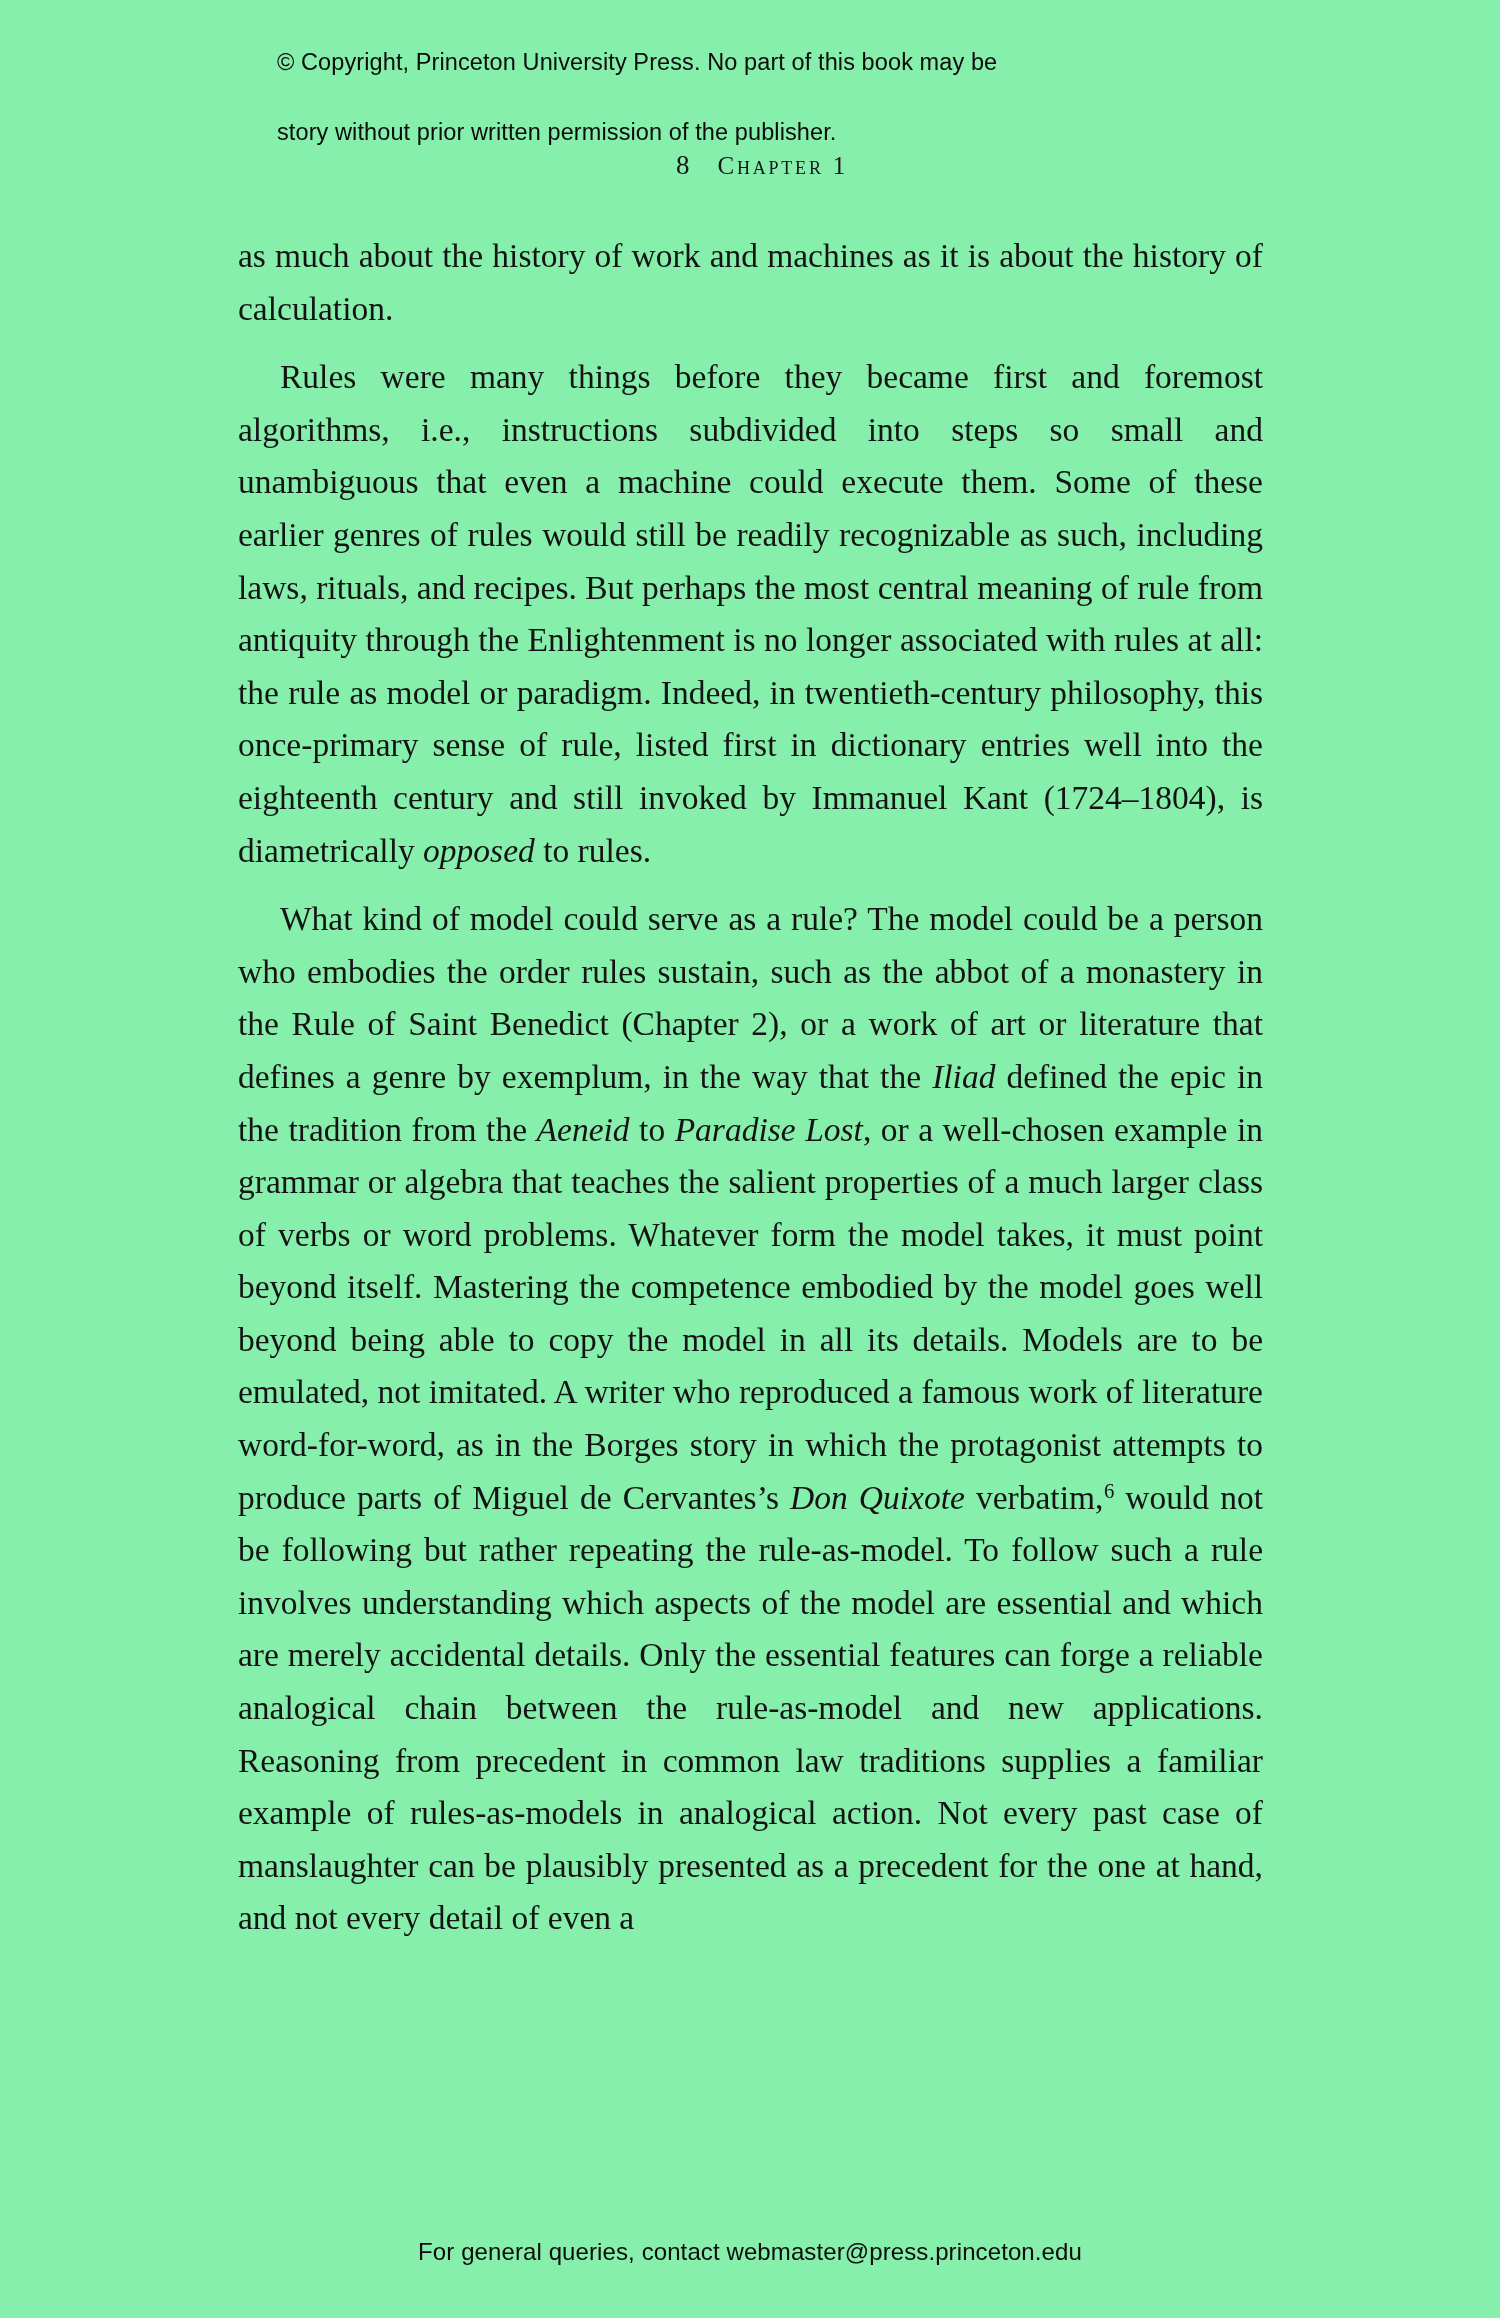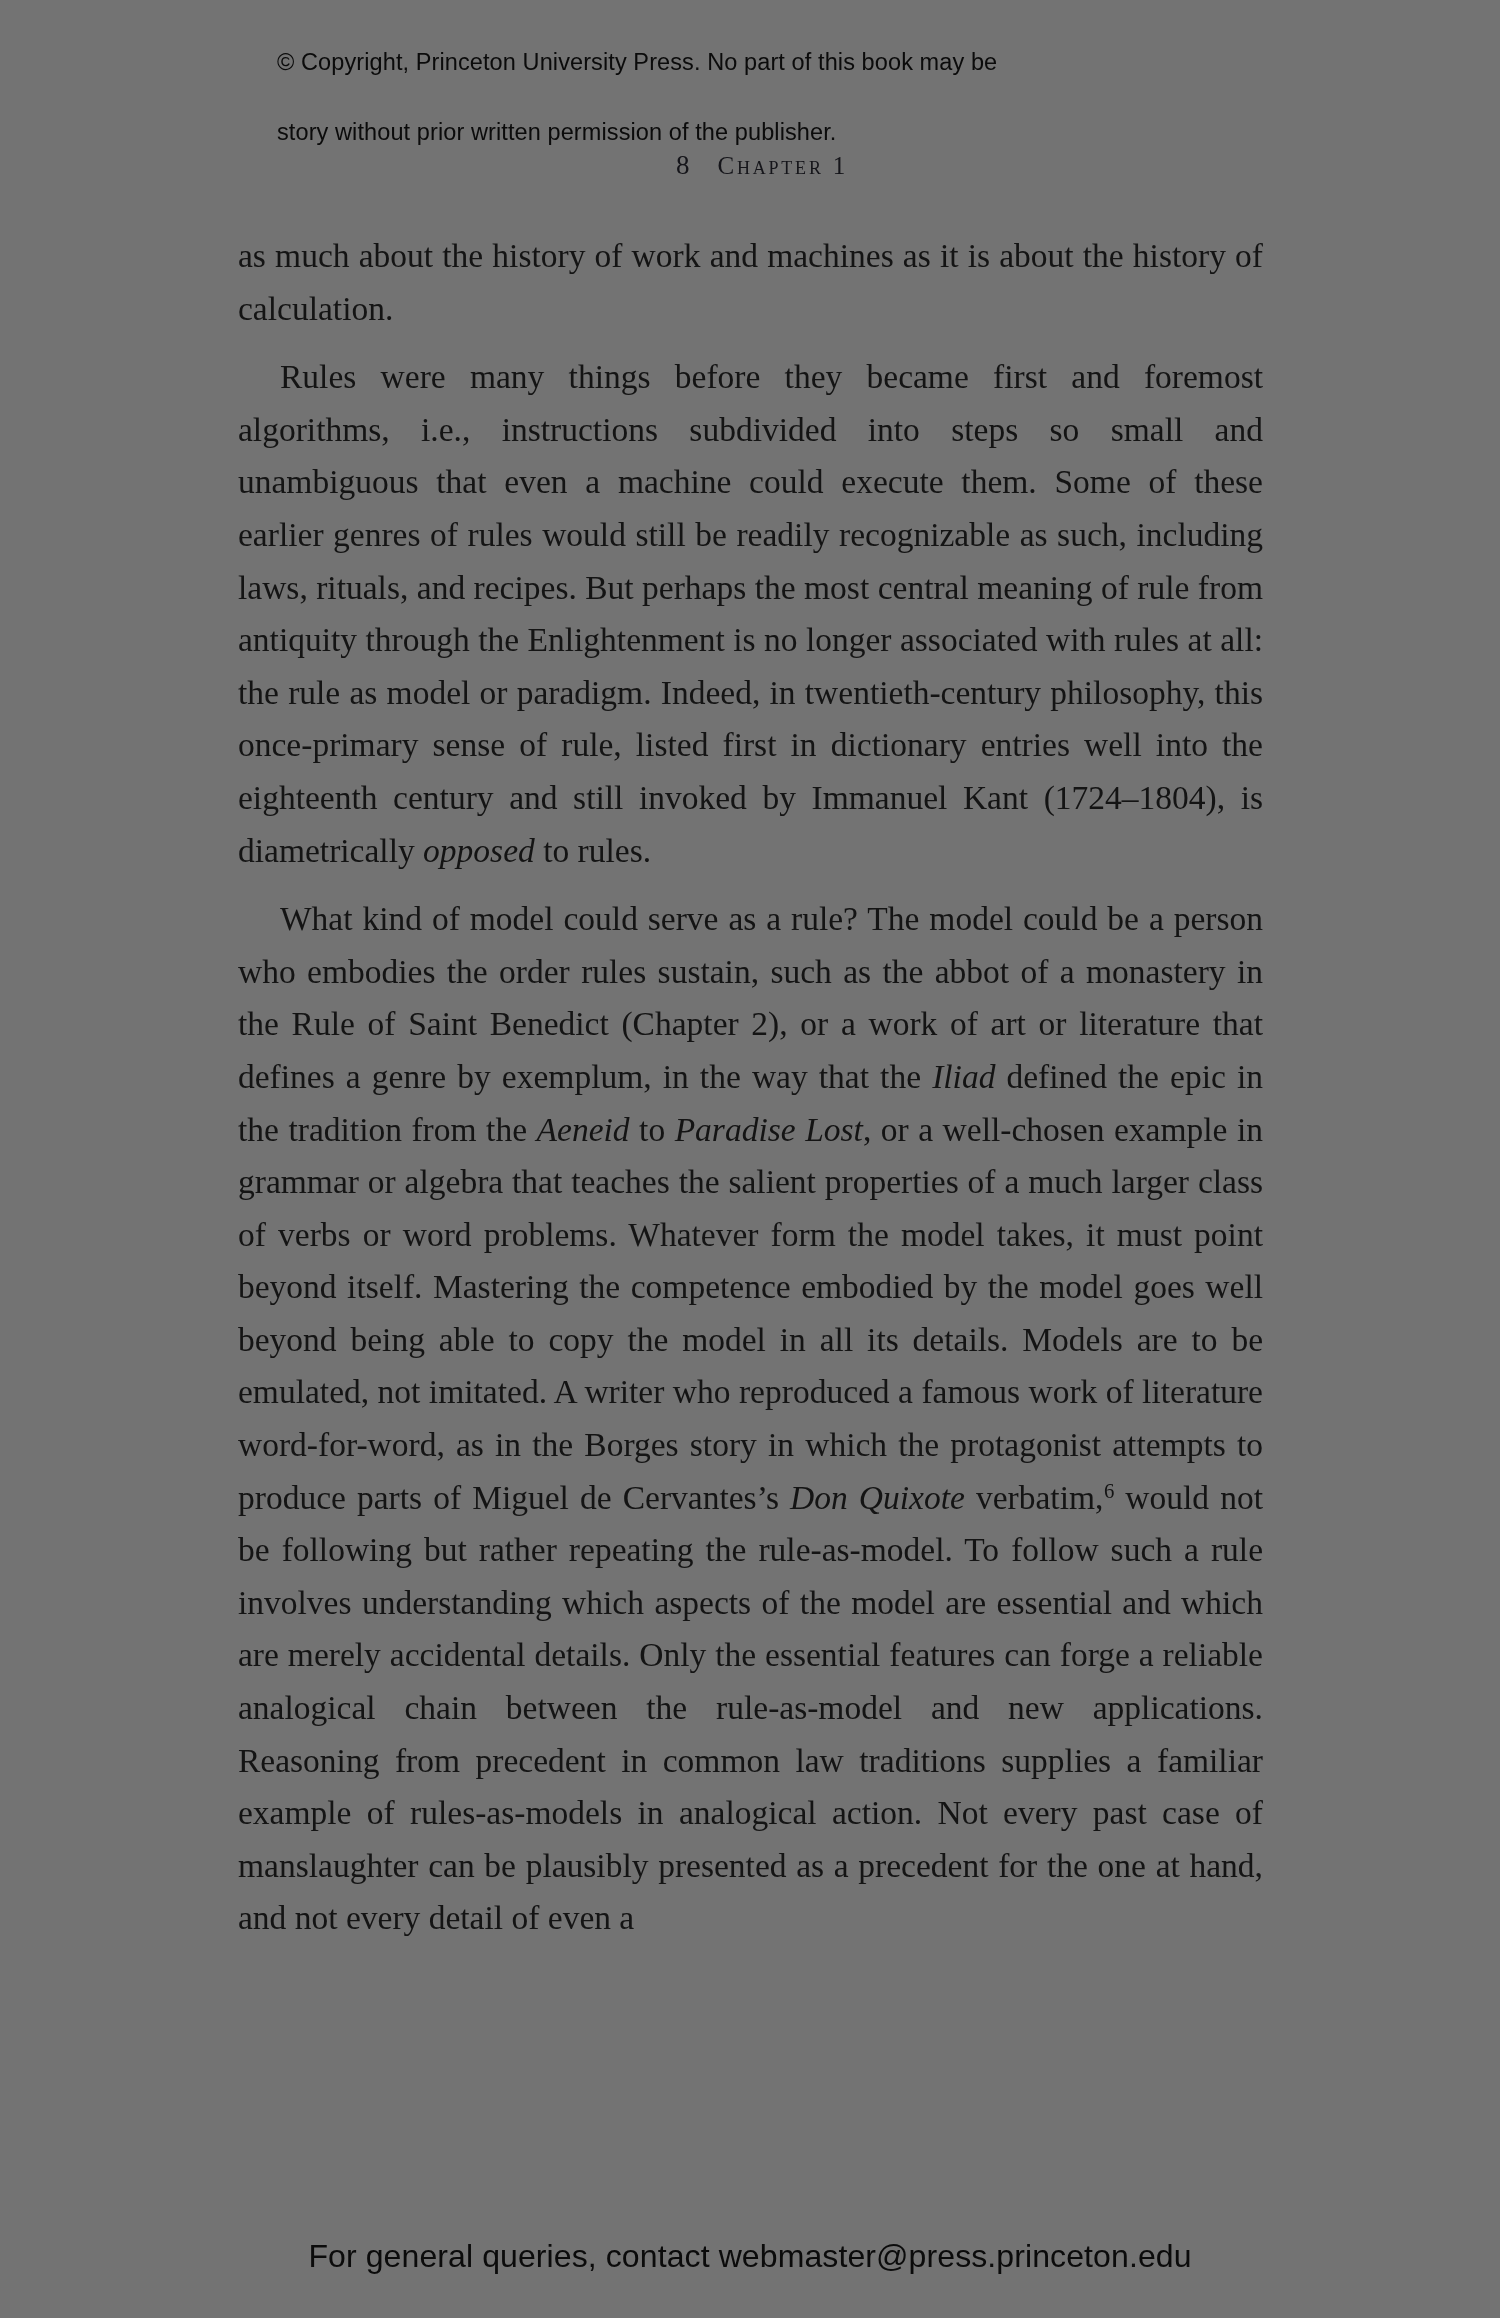--- a/index.html
+++ b/index.html
@@ -4,21 +4,21 @@
 <style>
   html, body {
     margin: 0;
     padding: 0;
     background: #ffffff;
   }
   .page {
     position: relative;
     width: 1500px;
     height: 2318px;
-    background: #737373;
+    background: #86efac;
     overflow: hidden;
     font-family: "Liberation Serif", "DejaVu Serif", serif;
     color: #111111;
   }
 
   
   .copyright {
     position: absolute;
     left: 277px;
     top: 10px;
@@ -86,21 +86,21 @@
   }
 
   
   .footer {
     position: absolute;
     left: 0;
     top: 2238px;
     width: 1500px;
     text-align: center;
     font-family: "Liberation Sans", "DejaVu Sans", sans-serif;
-    font-size: 32px;
+    font-size: 24px;
     color: #0b0b0b;
     letter-spacing: 0.1px;
   }
 </style>
 </head>
 <body>
 
 <div class="page">
 
   <div class="copyright">

